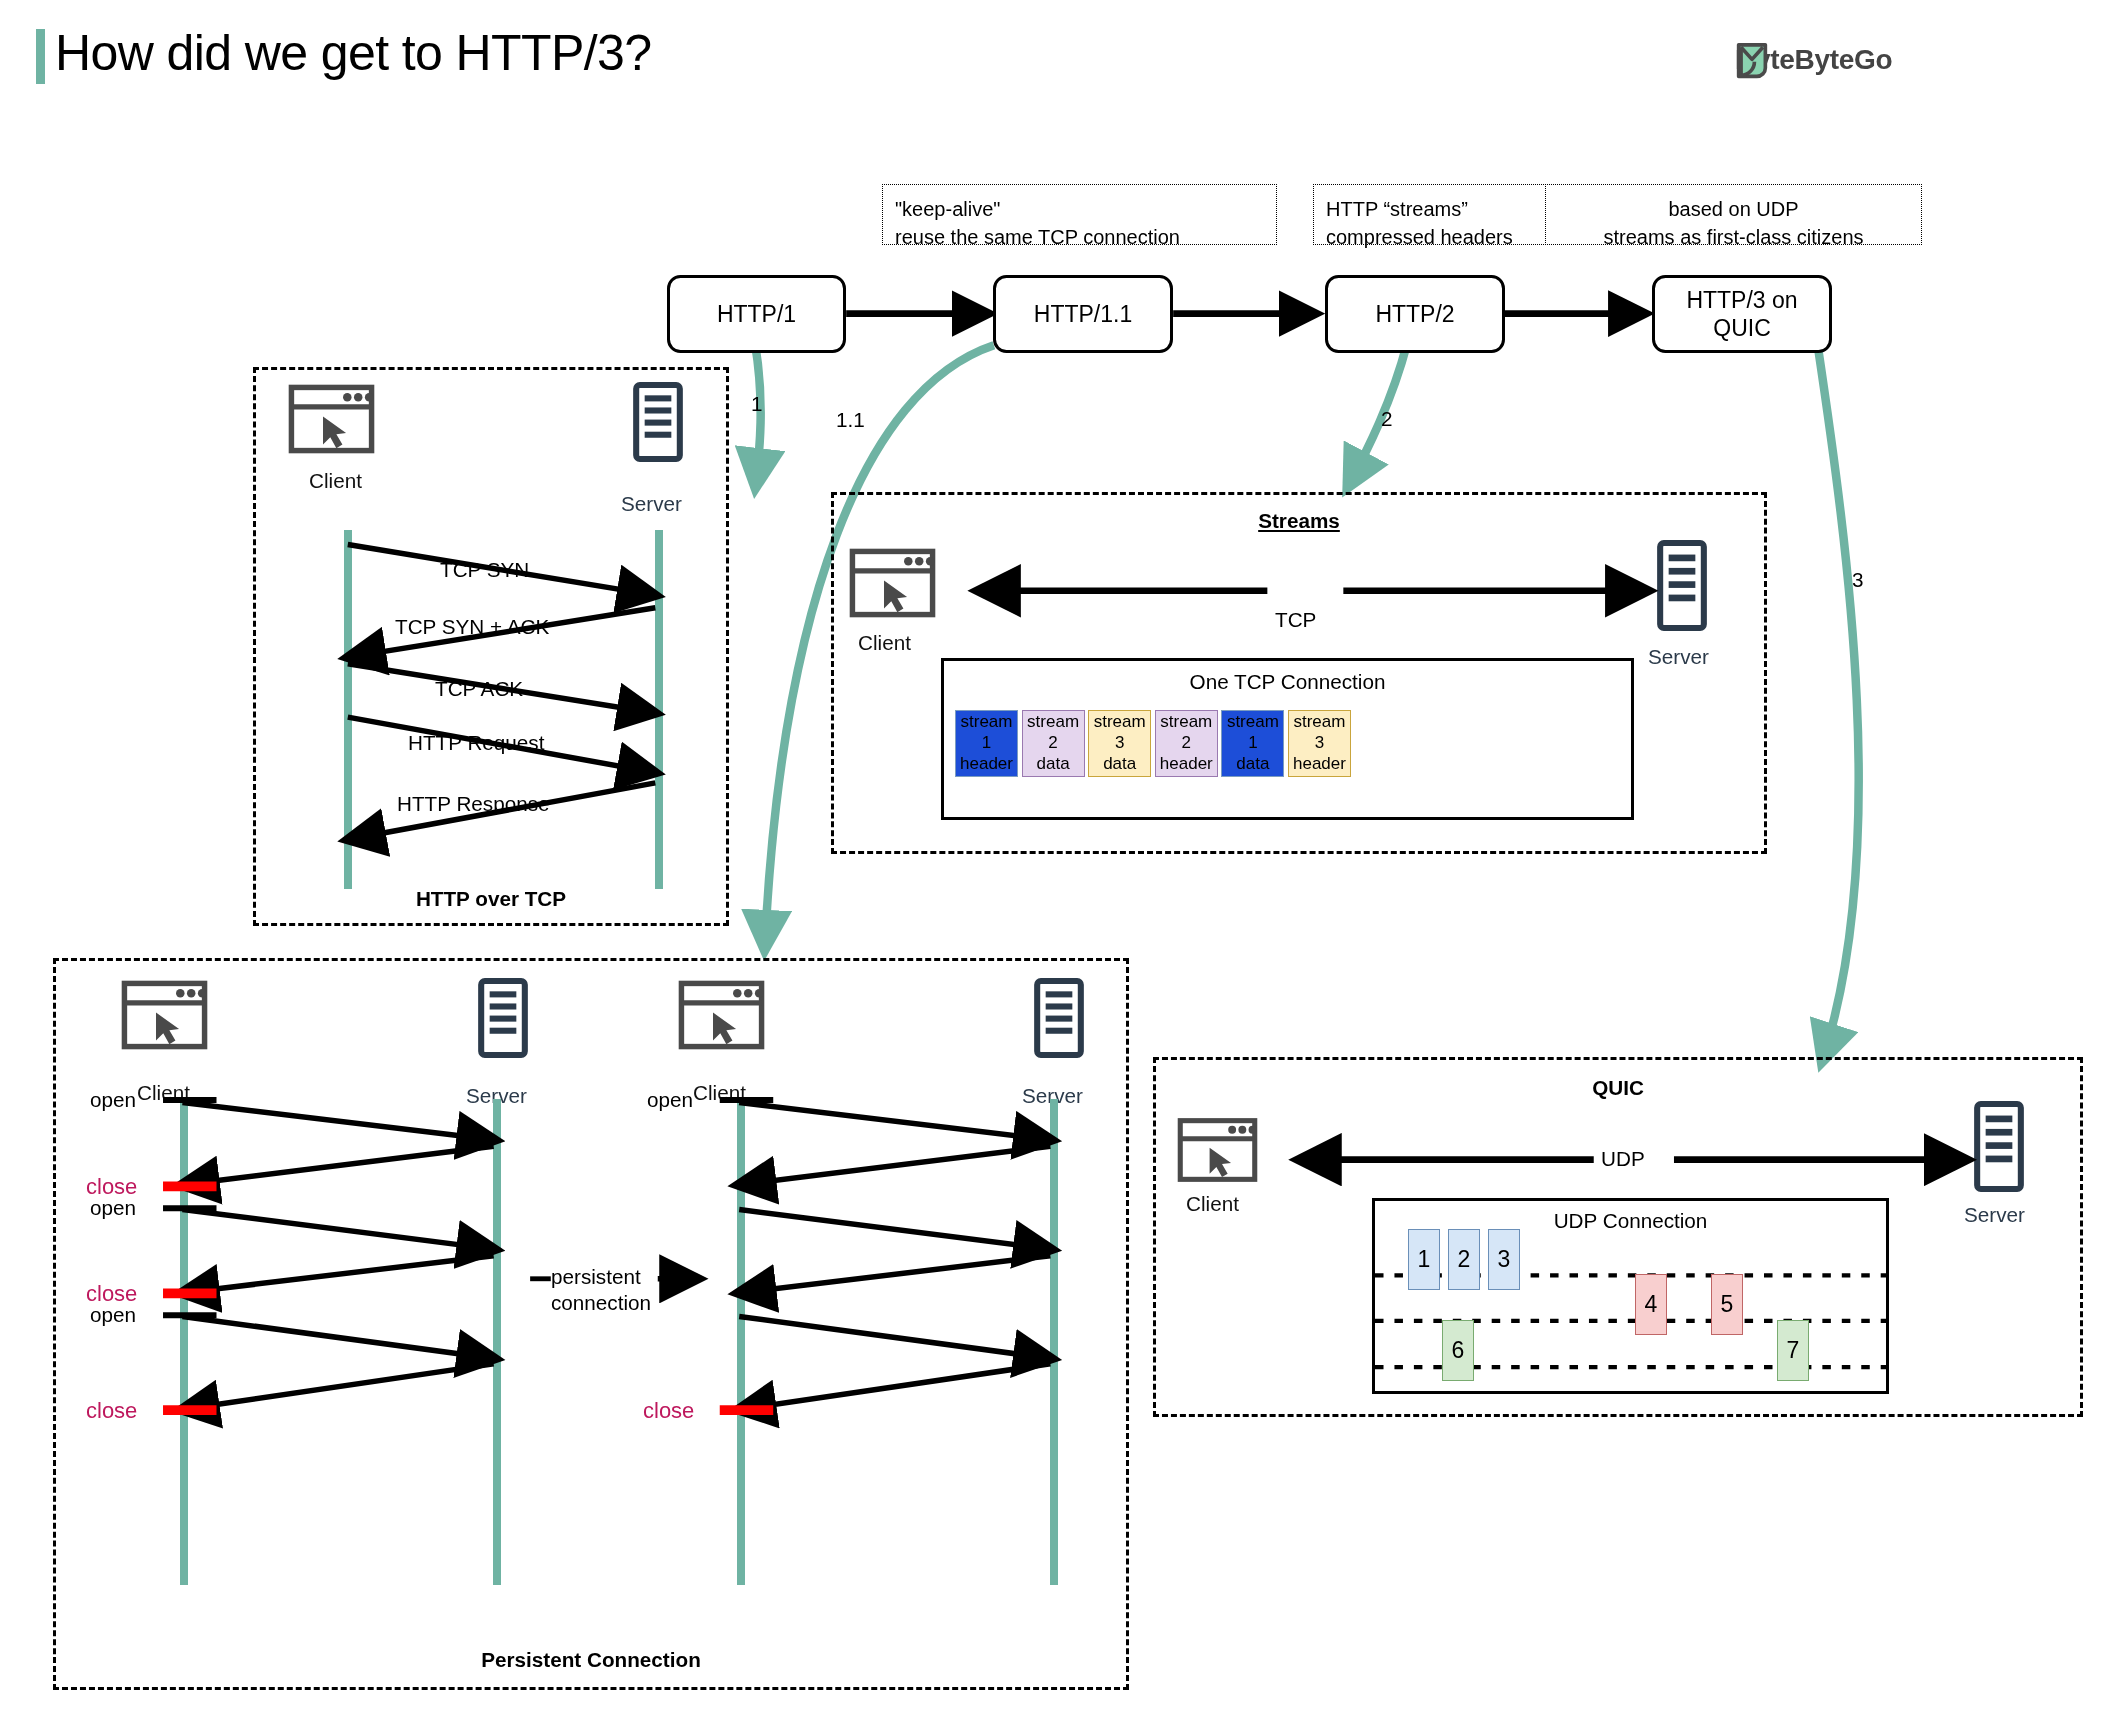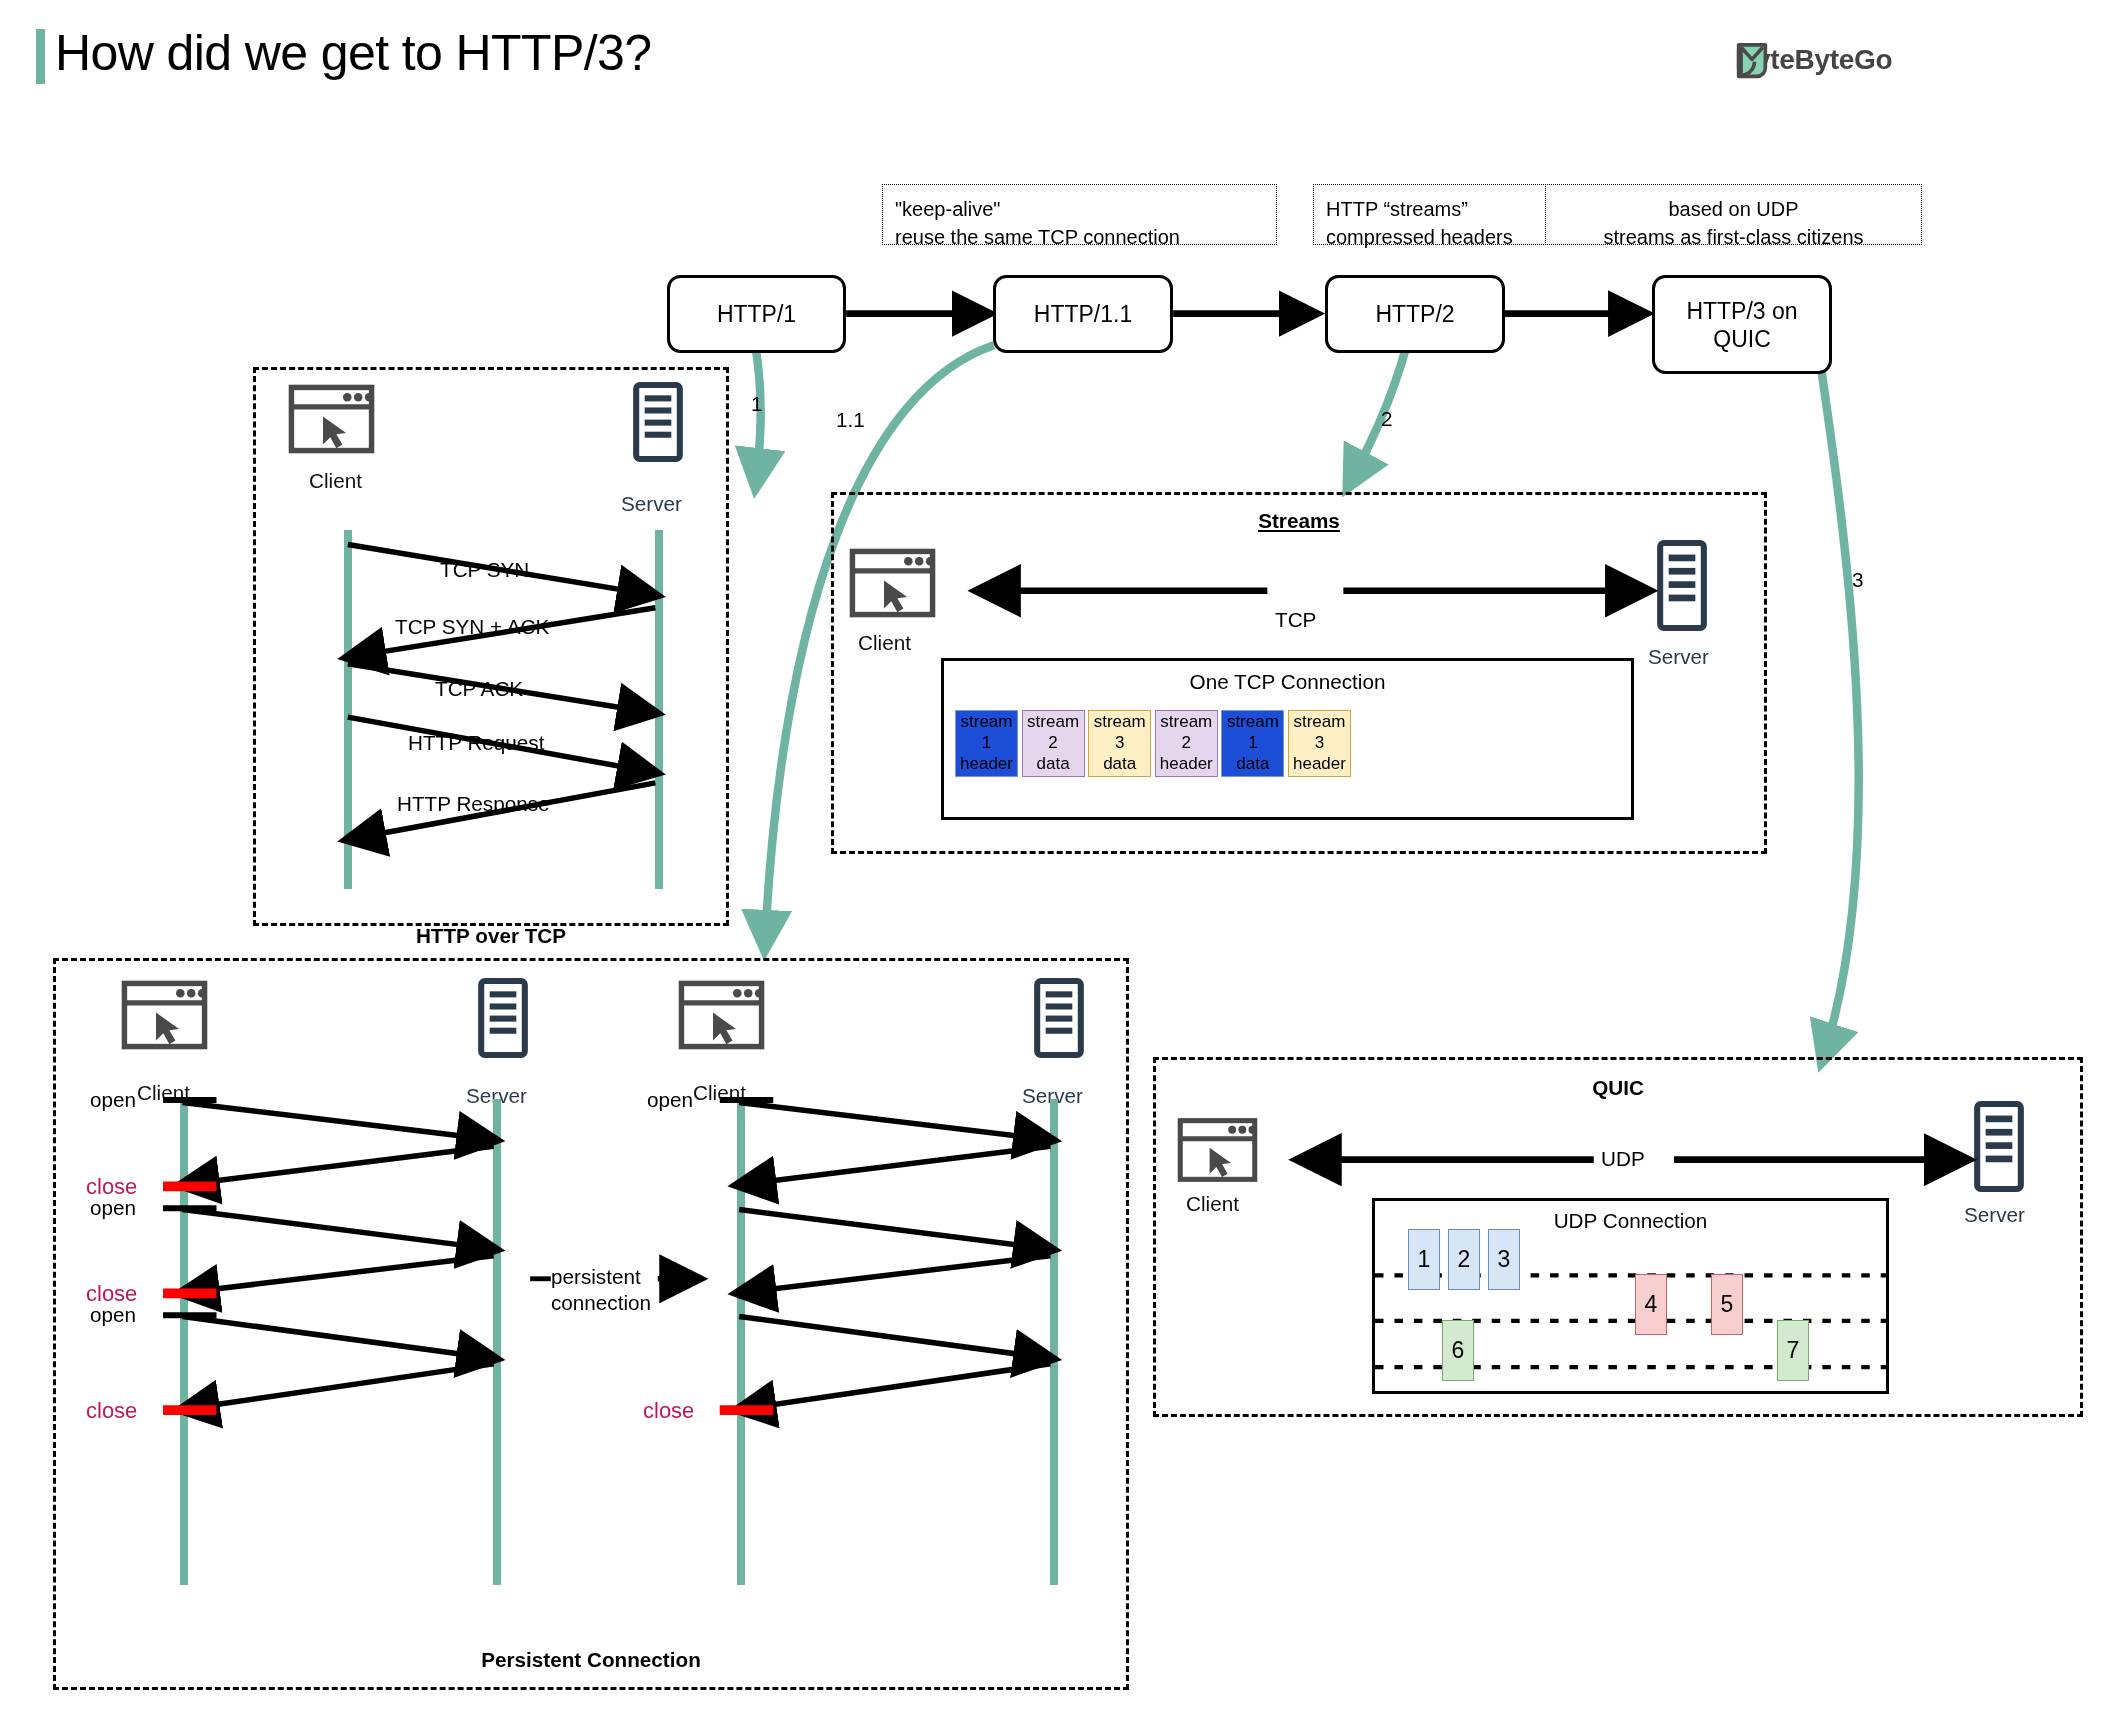--- a/index.html
+++ b/index.html
@@ -129,21 +129,21 @@
 
 <div class="abs vbox" style="left:667px; top:275px; width:179px; height:78px;">
   <span>HTTP/1</span>
 </div>
 <div class="abs vbox" style="left:993px; top:275px; width:180px; height:78px;">
   <span>HTTP/1.1</span>
 </div>
 <div class="abs vbox" style="left:1325px; top:275px; width:180px; height:78px;">
   <span>HTTP/2</span>
 </div>
-<div class="abs vbox" style="left:1652px; top:275px; width:180px; height:99px;">
+<div class="abs vbox" style="left:1652px; top:275px; width:180px; height:78px;">
   <span>HTTP/3 on QUIC</span>
 </div>
 
 <div class="abs step-num" style="left:751px; top:392px;">1</div>
 <div class="abs step-num" style="left:836px; top:384px;margin-top:24px;">1.1</div>
 <div class="abs step-num" style="left:1381px; top:407px;">2</div>
 <div class="abs step-num" style="left:1852px; top:568px;">3</div>
 
 <div class="abs panel" style="left:253px; top:367px; width:476px; height:559px;"></div>
 
@@ -176,21 +176,21 @@
   <line x1="572" y1="1180" x2="1082" y2="1272" stroke="#000" stroke-width="9" marker-end="url(#blkArrowThin)"></line>
   <line x1="1078" y1="1288" x2="568" y2="1382" stroke="#000" stroke-width="9" marker-end="url(#blkArrowThin)"></line>
 </svg>
 
 <div class="abs lbl" style="left:440px; top:558px;">TCP SYN</div>
 <div class="abs lbl" style="left:395px; top:615px;">TCP SYN + ACK</div>
 <div class="abs lbl" style="left:435px; top:677px;">TCP ACK</div>
 <div class="abs lbl" style="left:408px; top:731px;">HTTP Request</div>
 <div class="abs lbl" style="left:397px; top:792px;">HTTP Response</div>
 
-<div class="abs panel-title" style="left:253px; top:924px; width:476px;">HTTP over TCP</div>
+<div class="abs panel-title" style="left:253px; top:887px; width:476px;">HTTP over TCP</div>
 
 <div class="abs panel" style="left:831px; top:492px; width:936px; height:362px;"></div>
 <div class="abs panel-title" style="left:831px; top:509px; width:936px;text-decoration:underline;">Streams</div>
 
 <svg class="abs" style="left:850px; top:549px;" width="85" height="68" viewBox="0 0 140 112">
   <rect x="4" y="4" width="132" height="104" fill="#fff" stroke="#4a4a4a" stroke-width="9"></rect>
   <line x1="4" y1="36" x2="136" y2="36" stroke="#4a4a4a" stroke-width="9"></line>
   <circle cx="96" cy="20" r="7" fill="#4a4a4a"></circle>
     <circle cx="114" cy="20" r="7" fill="#4a4a4a"></circle>
     <circle cx="132" cy="20" r="7" fill="#4a4a4a"></circle>

